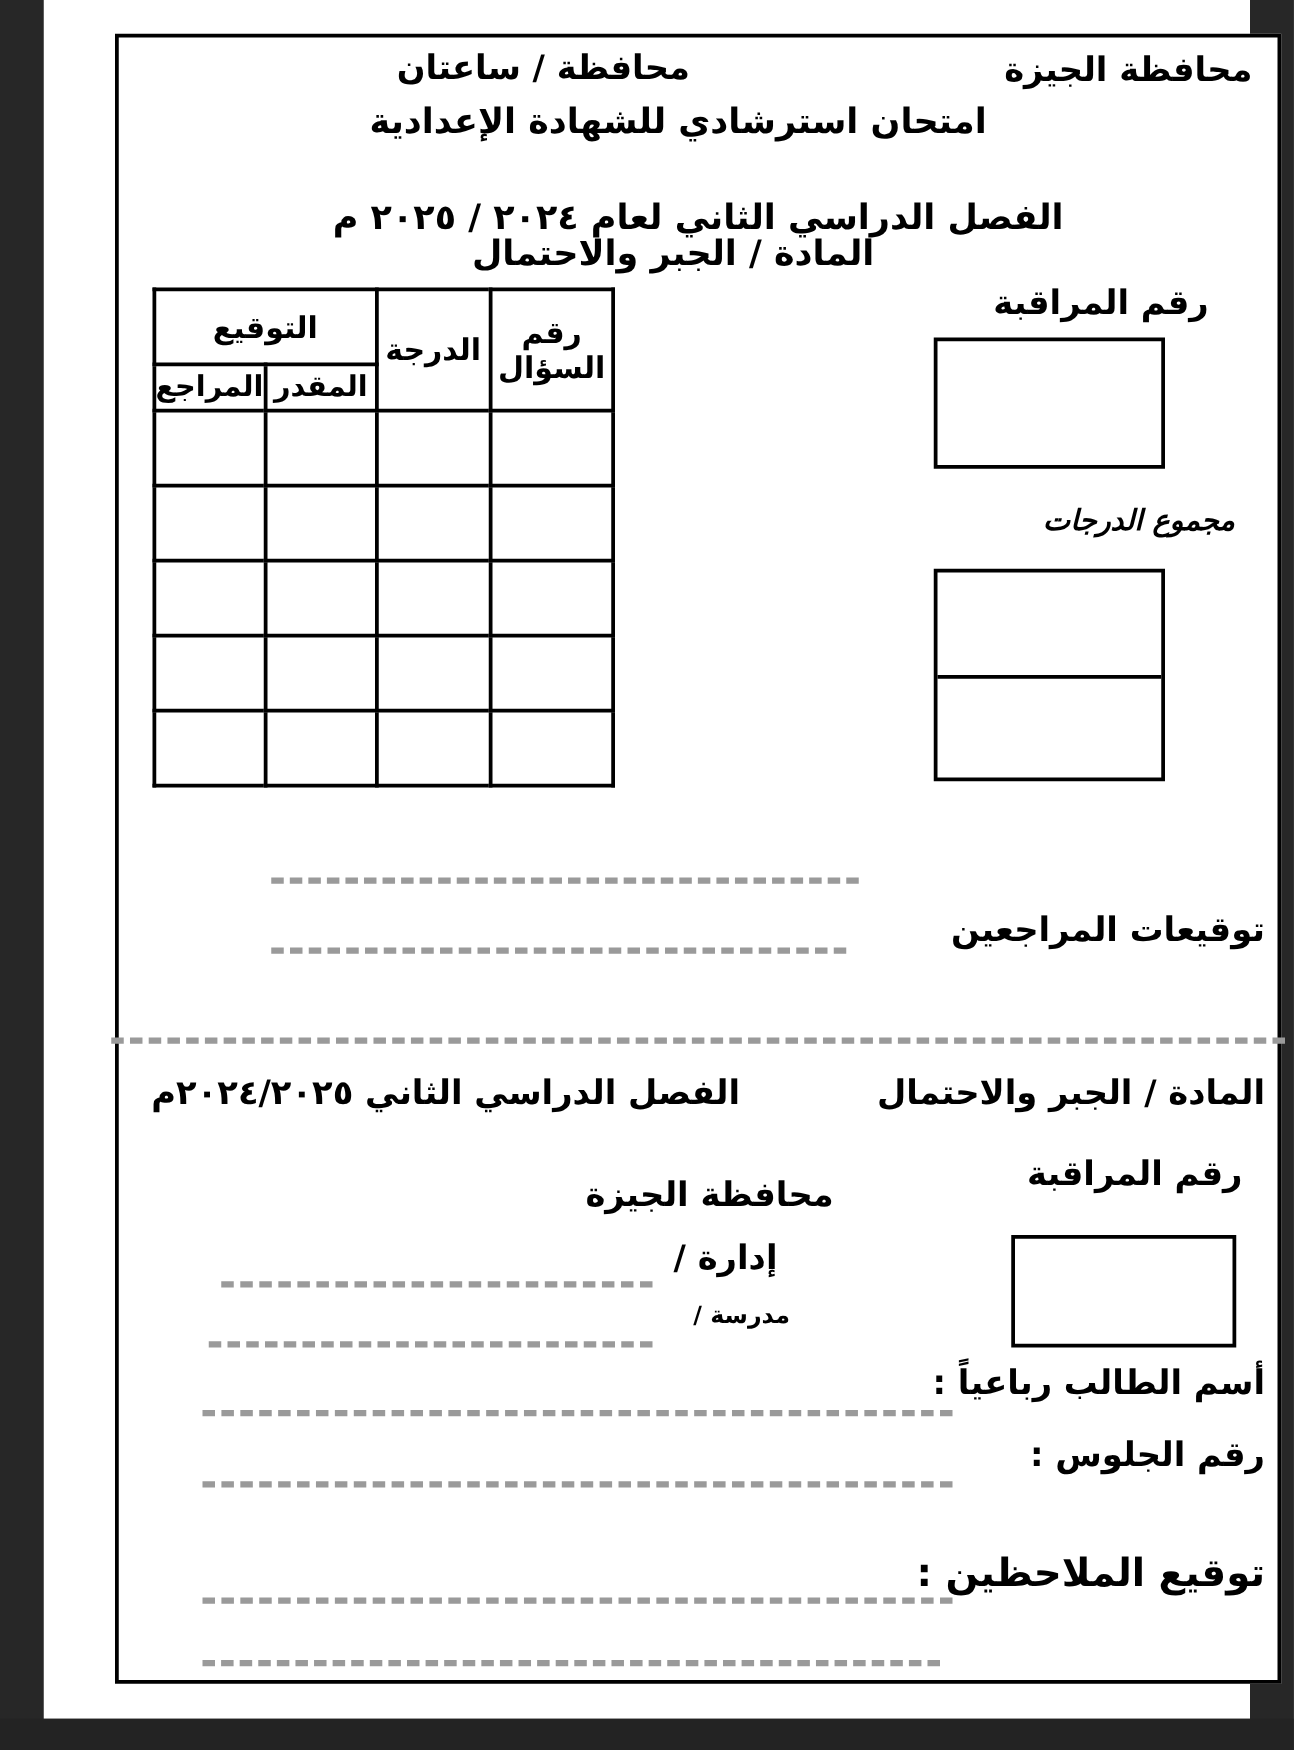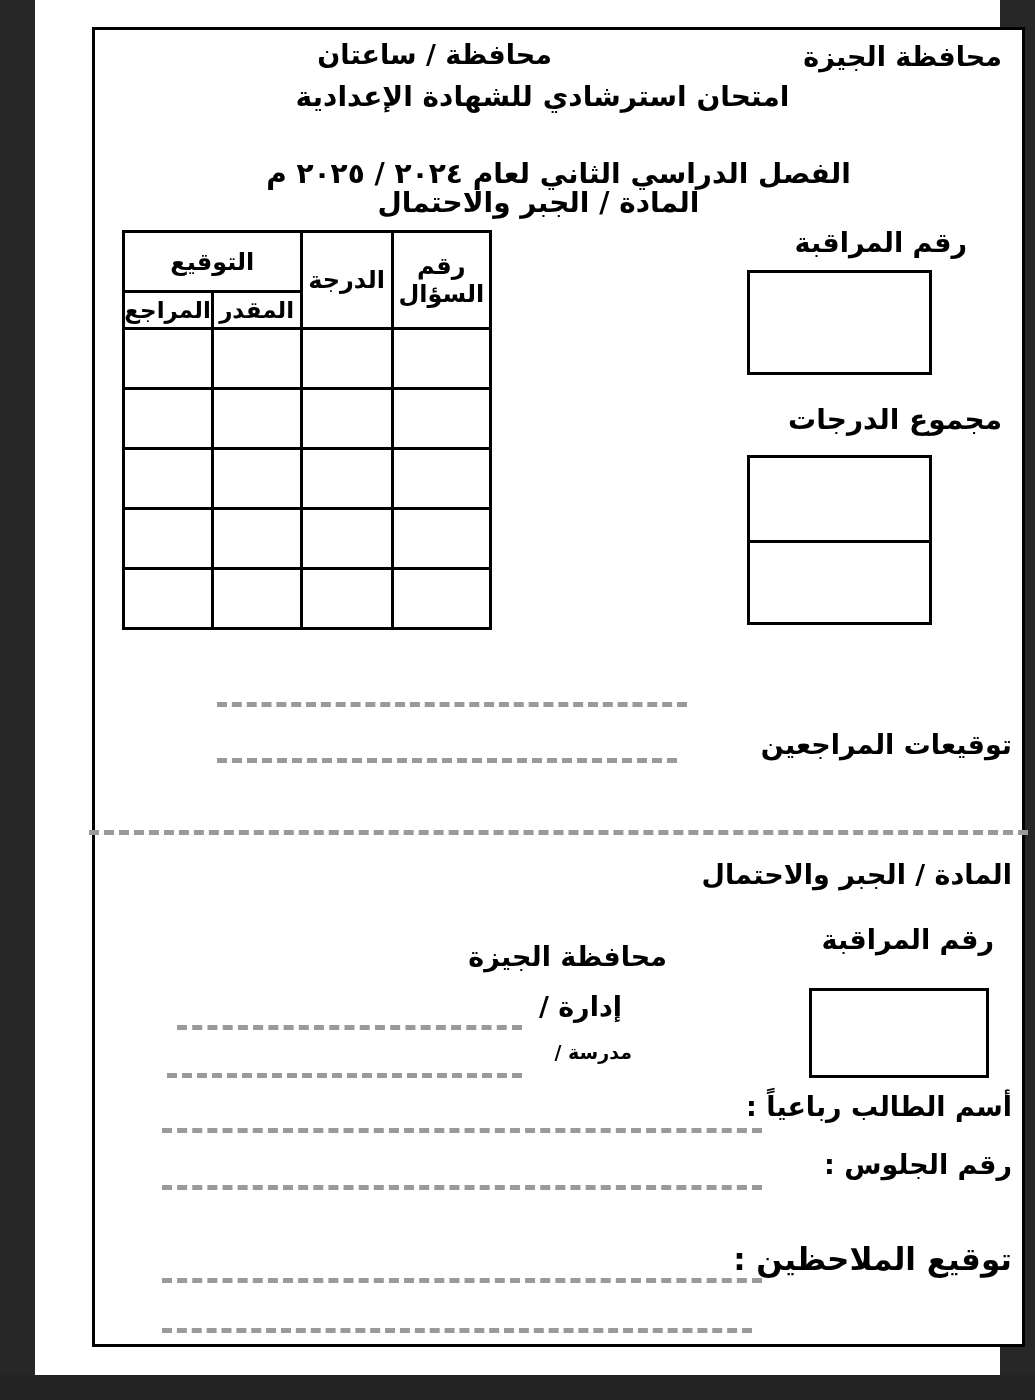--- a/index.html
+++ b/index.html
@@ -73,21 +73,21 @@
   .col-s1{width:25%;}
   .col-s2{width:25%;}
 
   
   .lbl-watch-1{position:absolute;right:55px;top:198px;font-size:27px;}
   .box-watch-1{
     position:absolute;right:90px;top:240px;
     width:185px;height:105px;
     border:3px solid #000;background:#fff;box-sizing:border-box;
   }
-  .lbl-total{position:absolute;right:20px;top:375px;font-size:28px;}
+  .lbl-total{position:absolute;right:34px;top:375px;font-size:23px;font-style:italic;}
   .box-total{
     position:absolute;right:90px;top:425px;
     width:185px;height:170px;
     border:3px solid #000;background:#fff;box-sizing:border-box;
   }
   .box-total .split{
     position:absolute;left:0;right:0;top:50%;
     border-top:3px solid #000;
   }
 
@@ -212,20 +212,21 @@
         <div class="split"></div>
       </div>
 
       <div class="dashed-rule rule-letters"></div>
 
       <div class="ar lbl-revsign">توقيعات المراجعين</div>
       <div class="dashed-rule rule-revsign"></div>
 
       <div class="separator"></div>
 
+      <div class="ar l-term">الفصل الدراسي الثاني ٢٠٢٤/٢٠٢٥م</div>
       <div class="ar l-subject">المادة / الجبر والاحتمال</div>
 
       <div class="ar lbl-watch-2">رقم المراقبة</div>
       <div class="box-watch-2"></div>
 
       <div class="ar l-gov">محافظة الجيزة</div>
 
       <div class="ar l-edara">إدارة /</div>
       <div class="dashed-rule rule-edara"></div>
 

